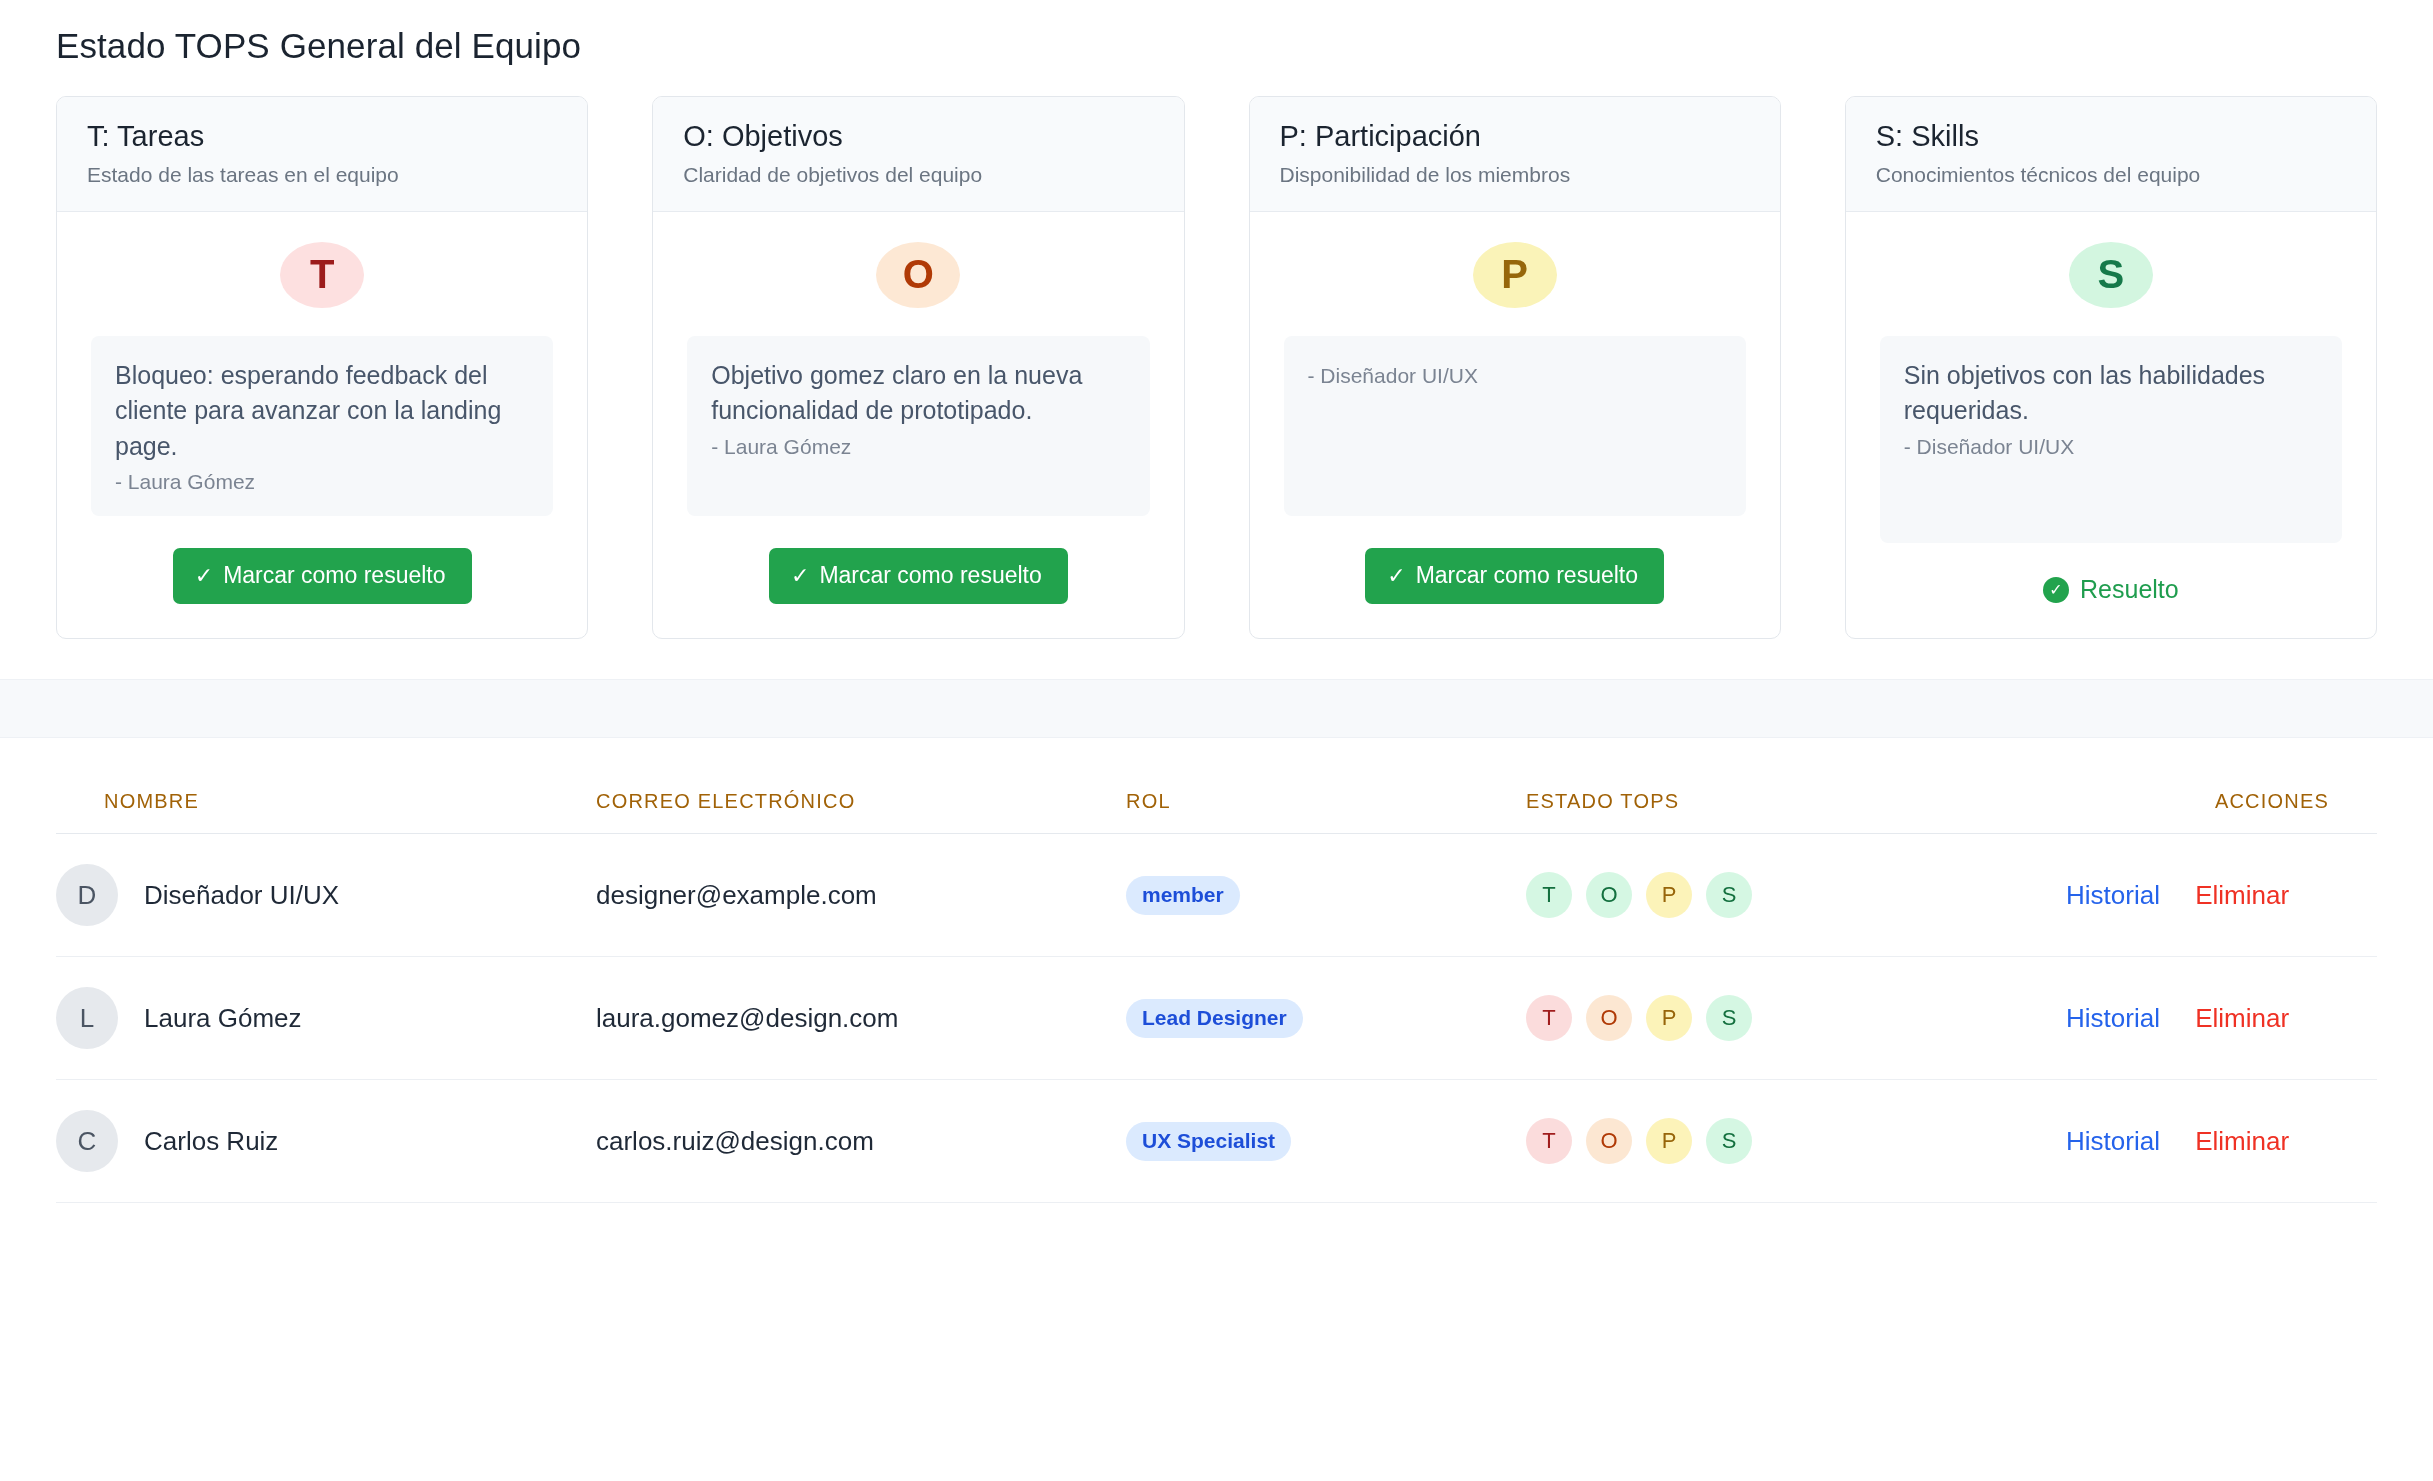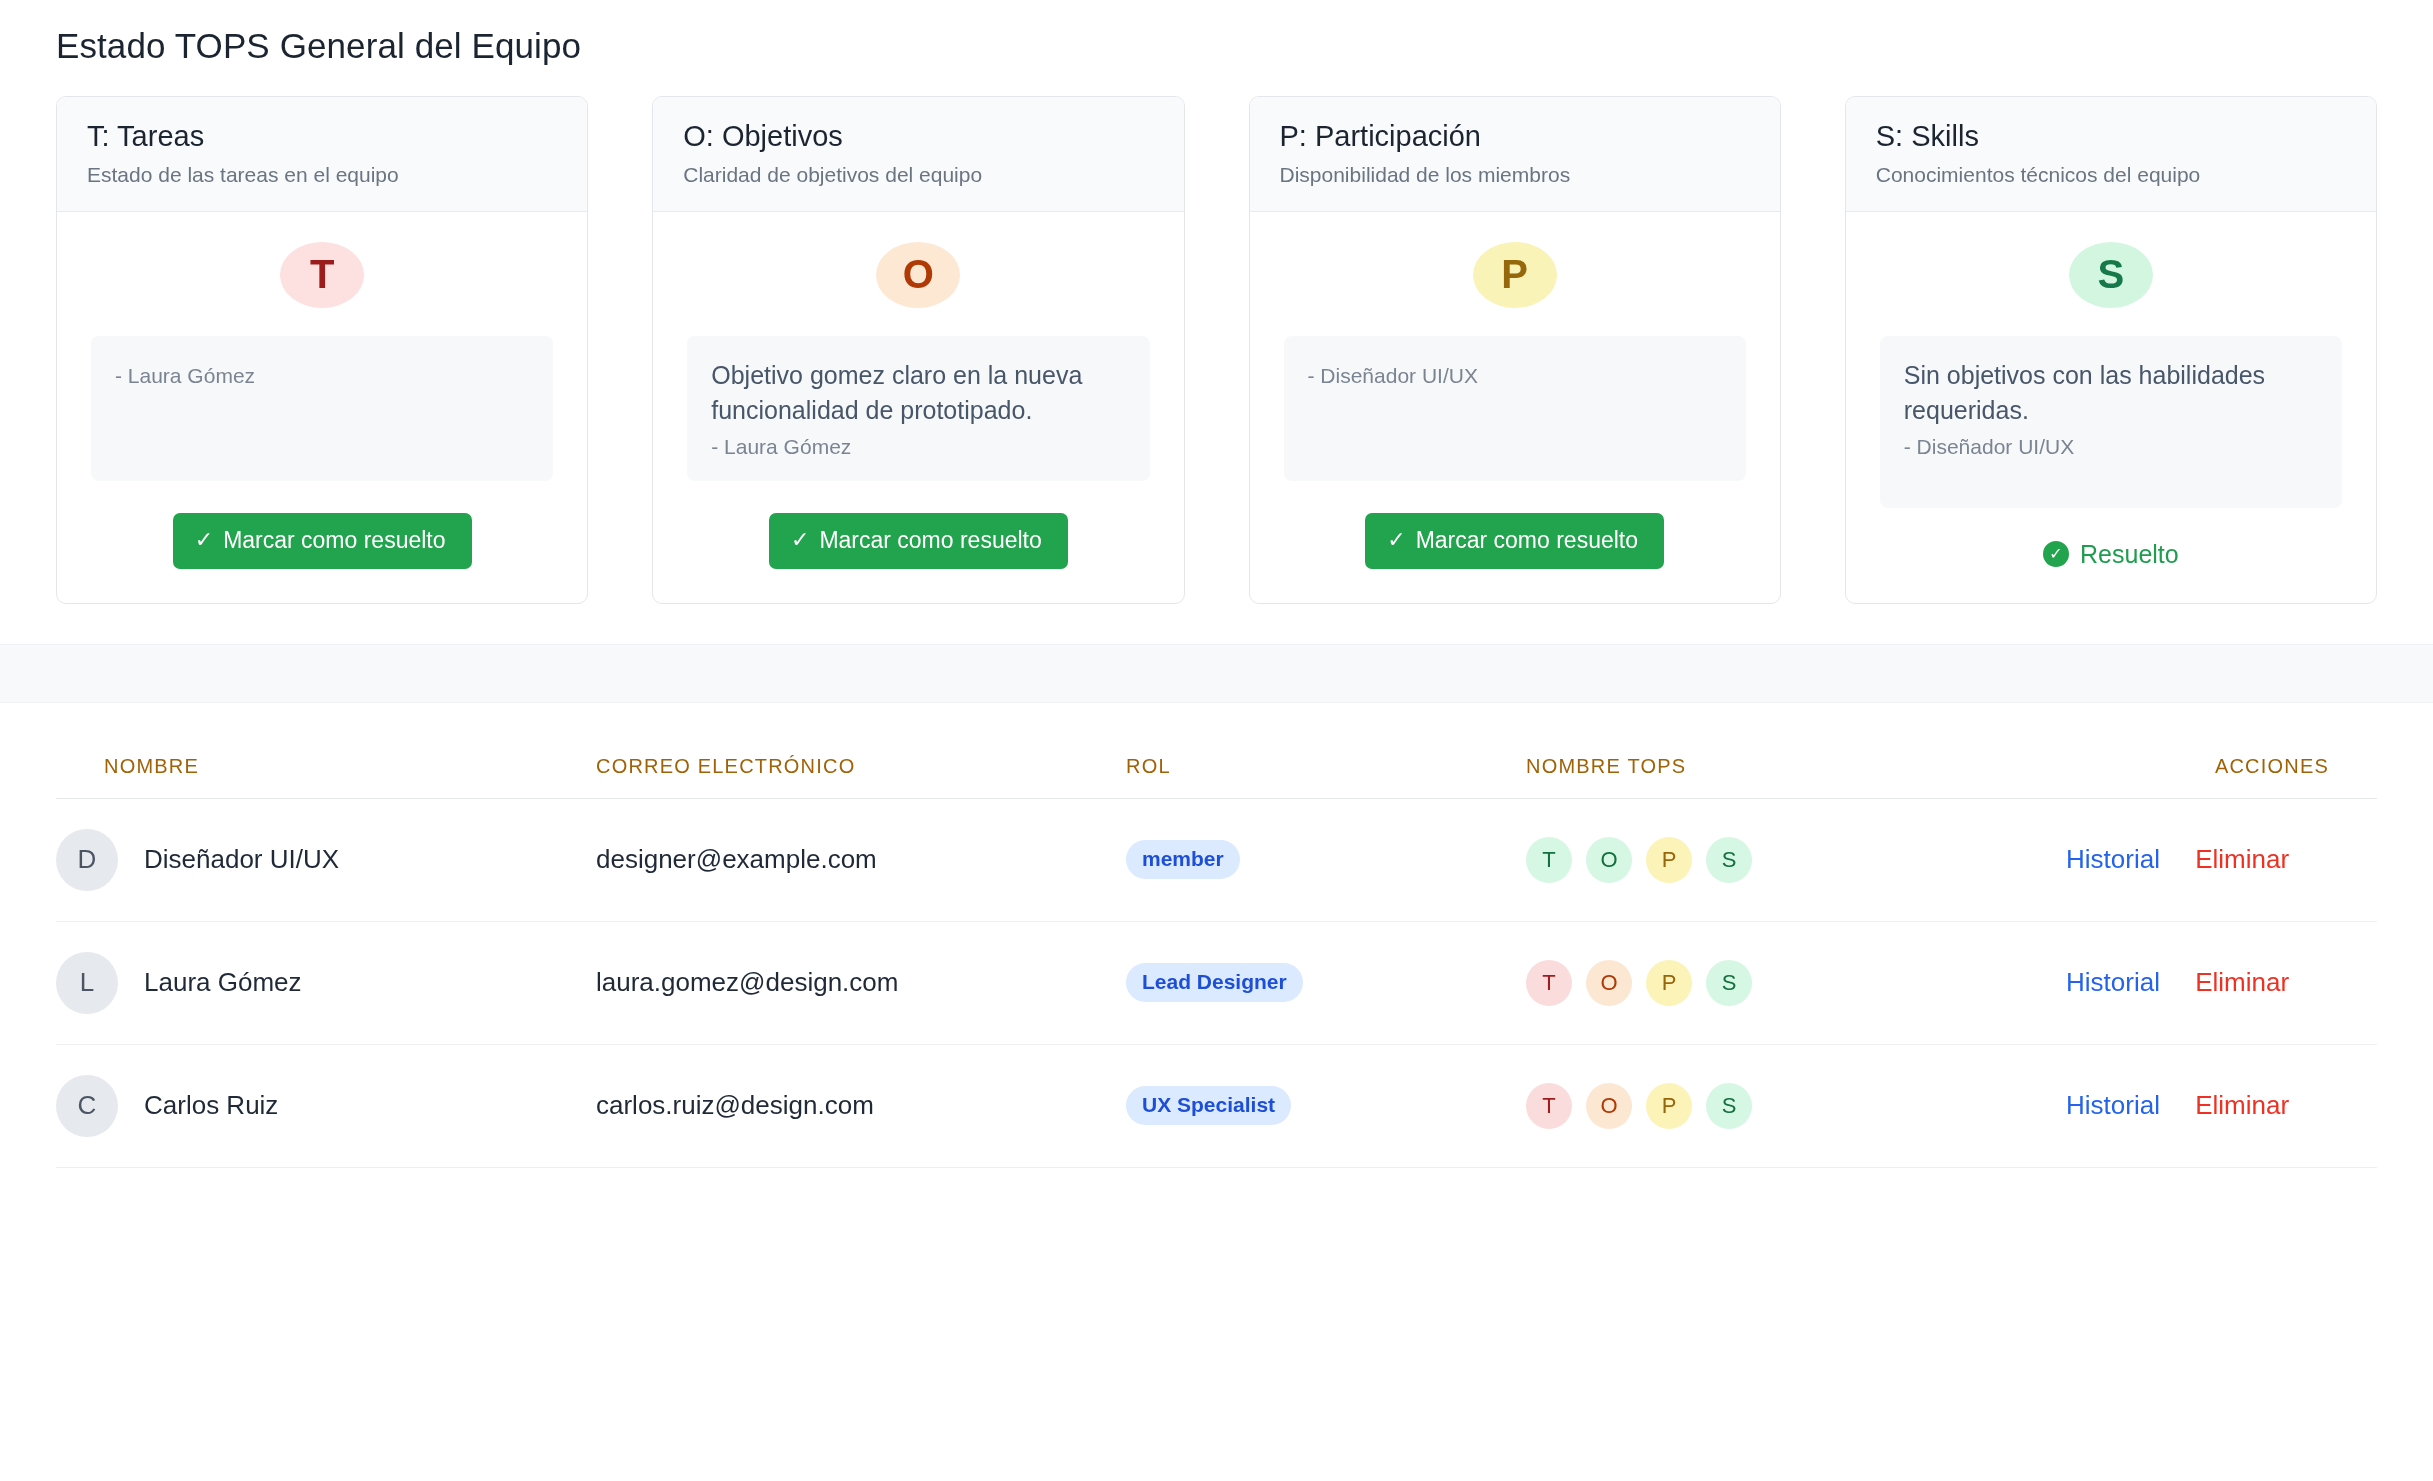--- a/index.html
+++ b/index.html
@@ -214,20 +214,21 @@
       <div class="tops-card">
     <div class="card-head">
       <div class="card-title">T: Tareas</div>
       <div class="card-sub">Estado de las tareas en el equipo</div>
     </div>
     <div class="card-body">
       <div class="letter-wrap">
         <span class="letter-circle" style="background:#fde0e0;color:#9c1c1c;">T</span>
       </div>
       <div class="msg-box">
+        <div class="msg-text">Bloqueo: esperando feedback del cliente para avanzar con la landing page.</div>
         <div class="msg-author">- Laura Gómez</div>
       </div>
       <div class="card-action">
          <button class="btn-resolve">
            <span class="chk">✓</span>
            <span>Marcar como resuelto</span>
          </button>
        </div>
     </div>
       </div>
@@ -298,21 +299,21 @@
 
 <div class="gap-band"></div>
 
 <div class="panel-members">
   <table class="members">
     <thead>
       <tr>
         <th class="col-name">NOMBRE</th>
         <th class="col-email">CORREO ELECTRÓNICO</th>
         <th class="col-role">ROL</th>
-        <th class="col-status">NOMBRE TOPS</th>
+        <th class="col-status">ESTADO TOPS</th>
         <th class="col-actions">ACCIONES</th>
       </tr>
     </thead>
     <tbody id="members-body">
         <tr>
     <td class="cell-name">
       <div class="name-cell-inner">
         <span class="avatar">D</span>
         <span>Diseñador UI/UX</span>
       </div>

